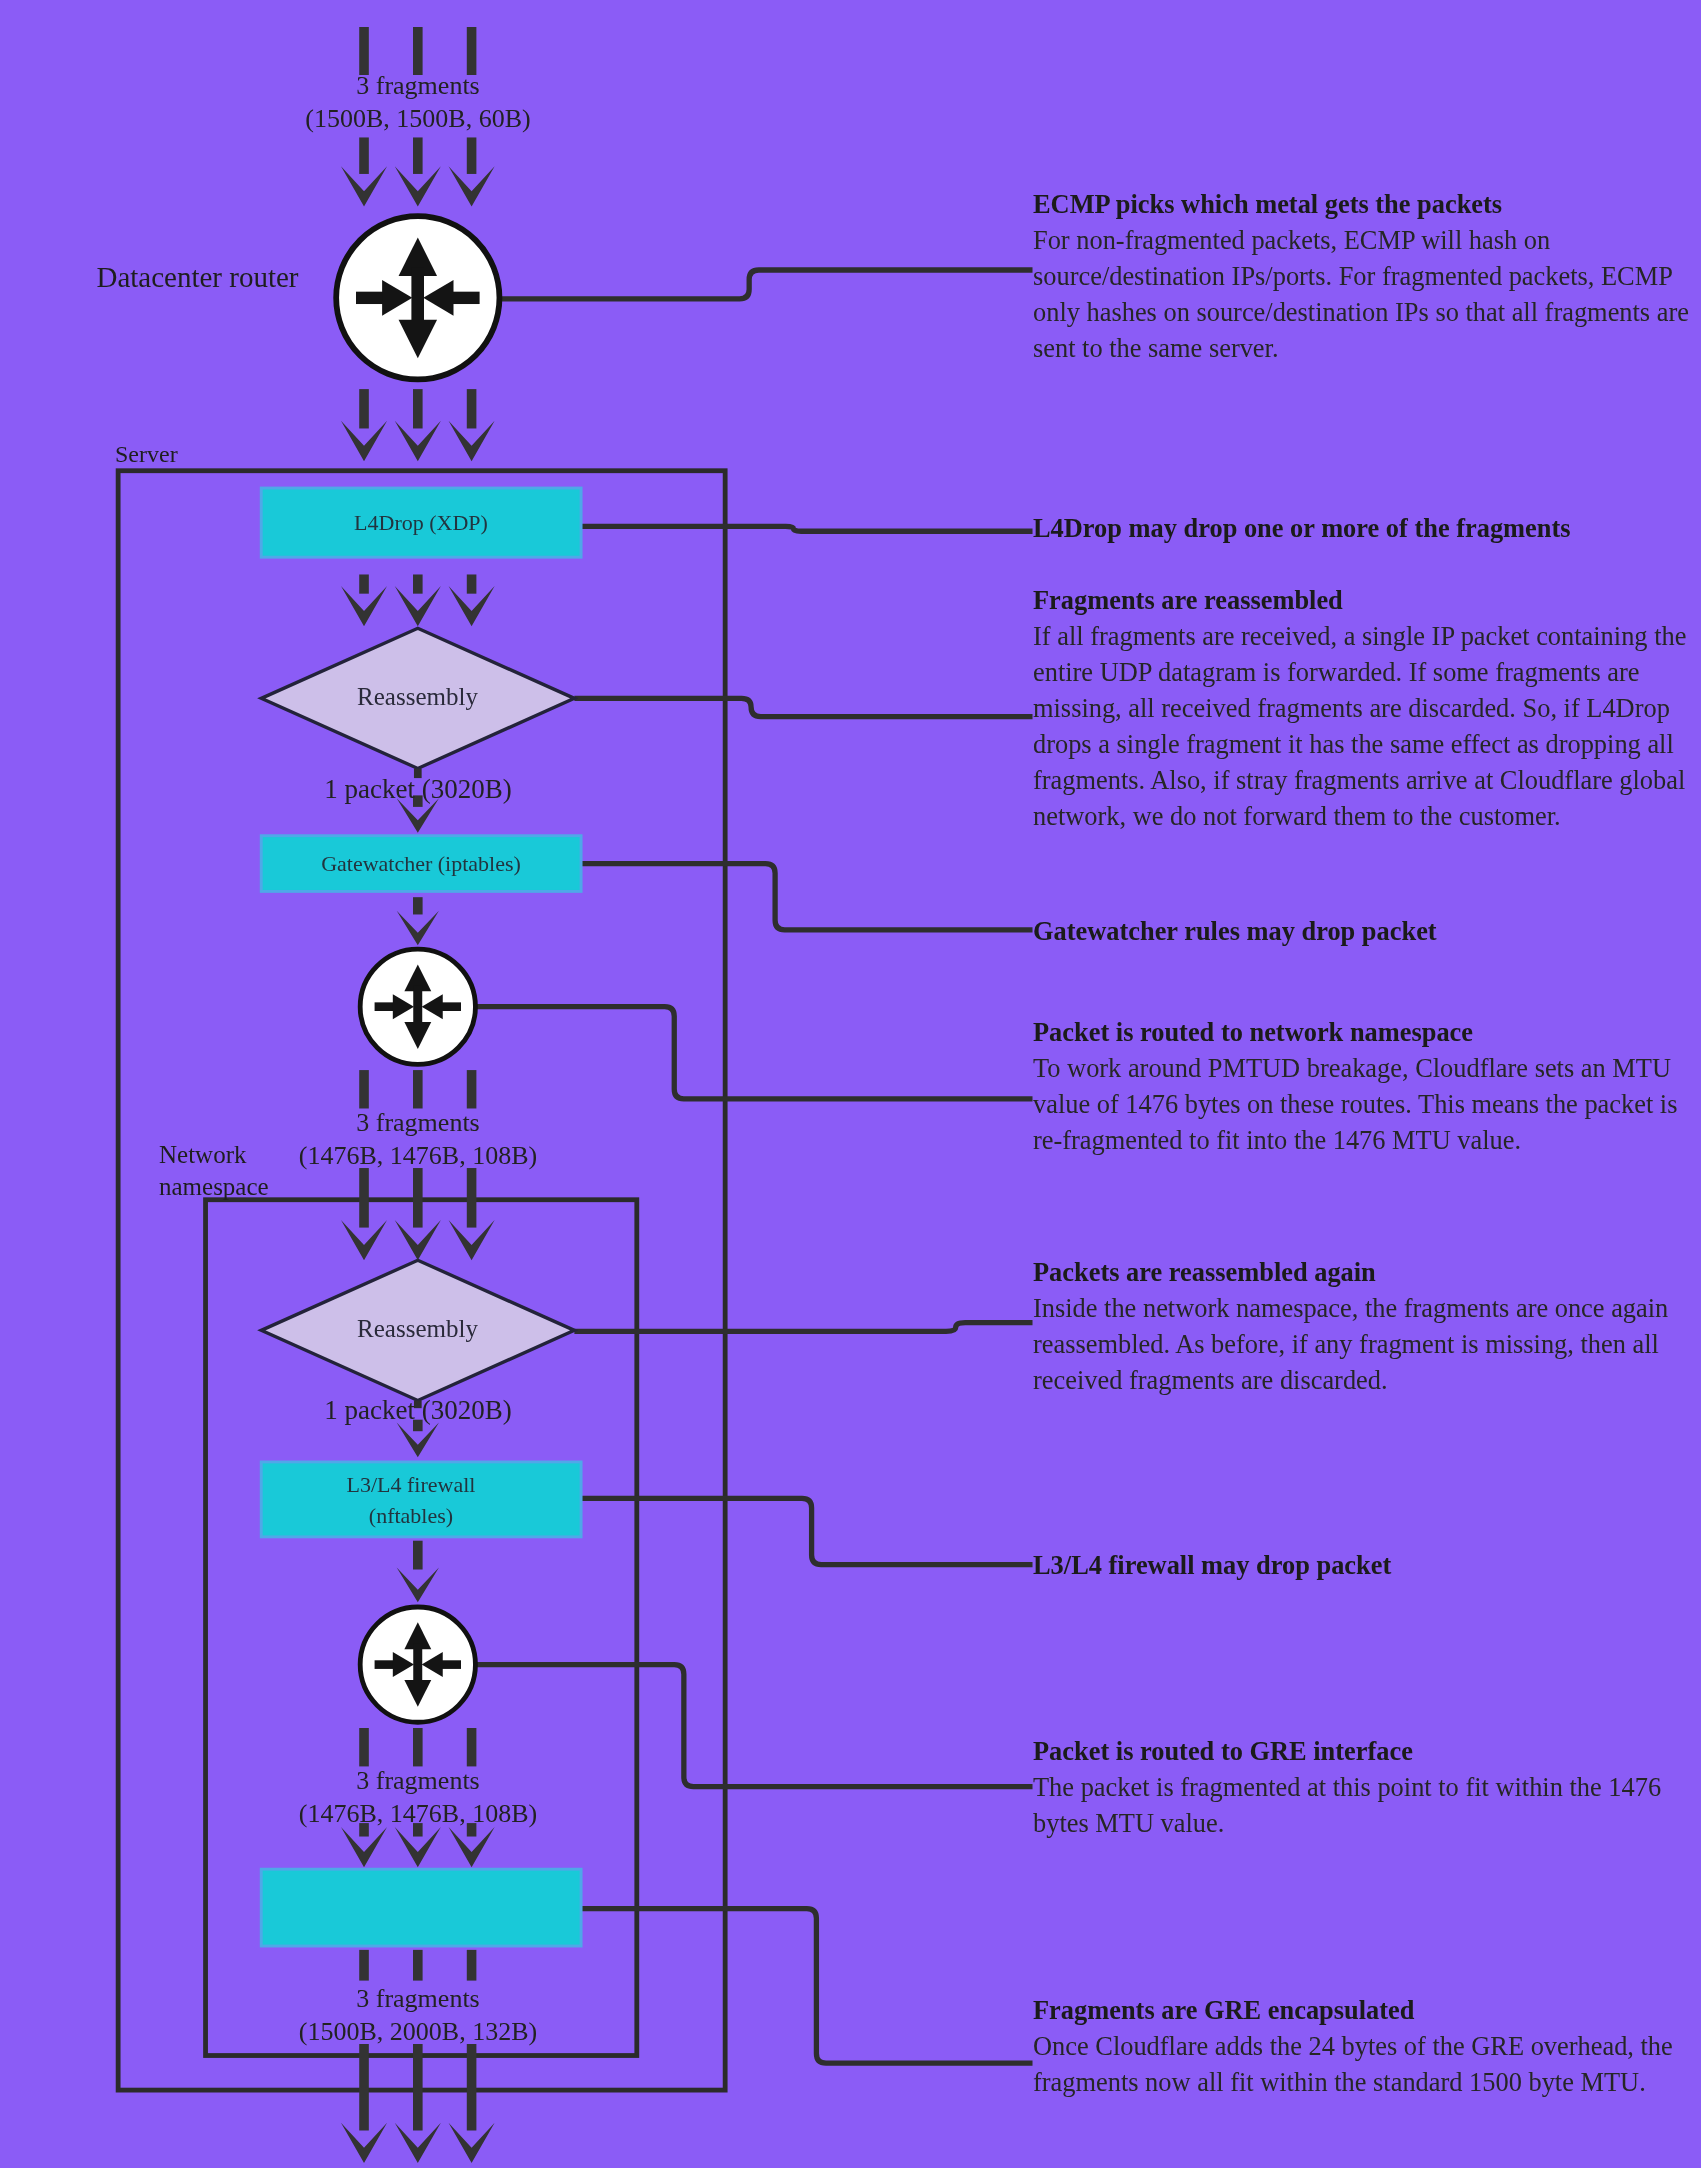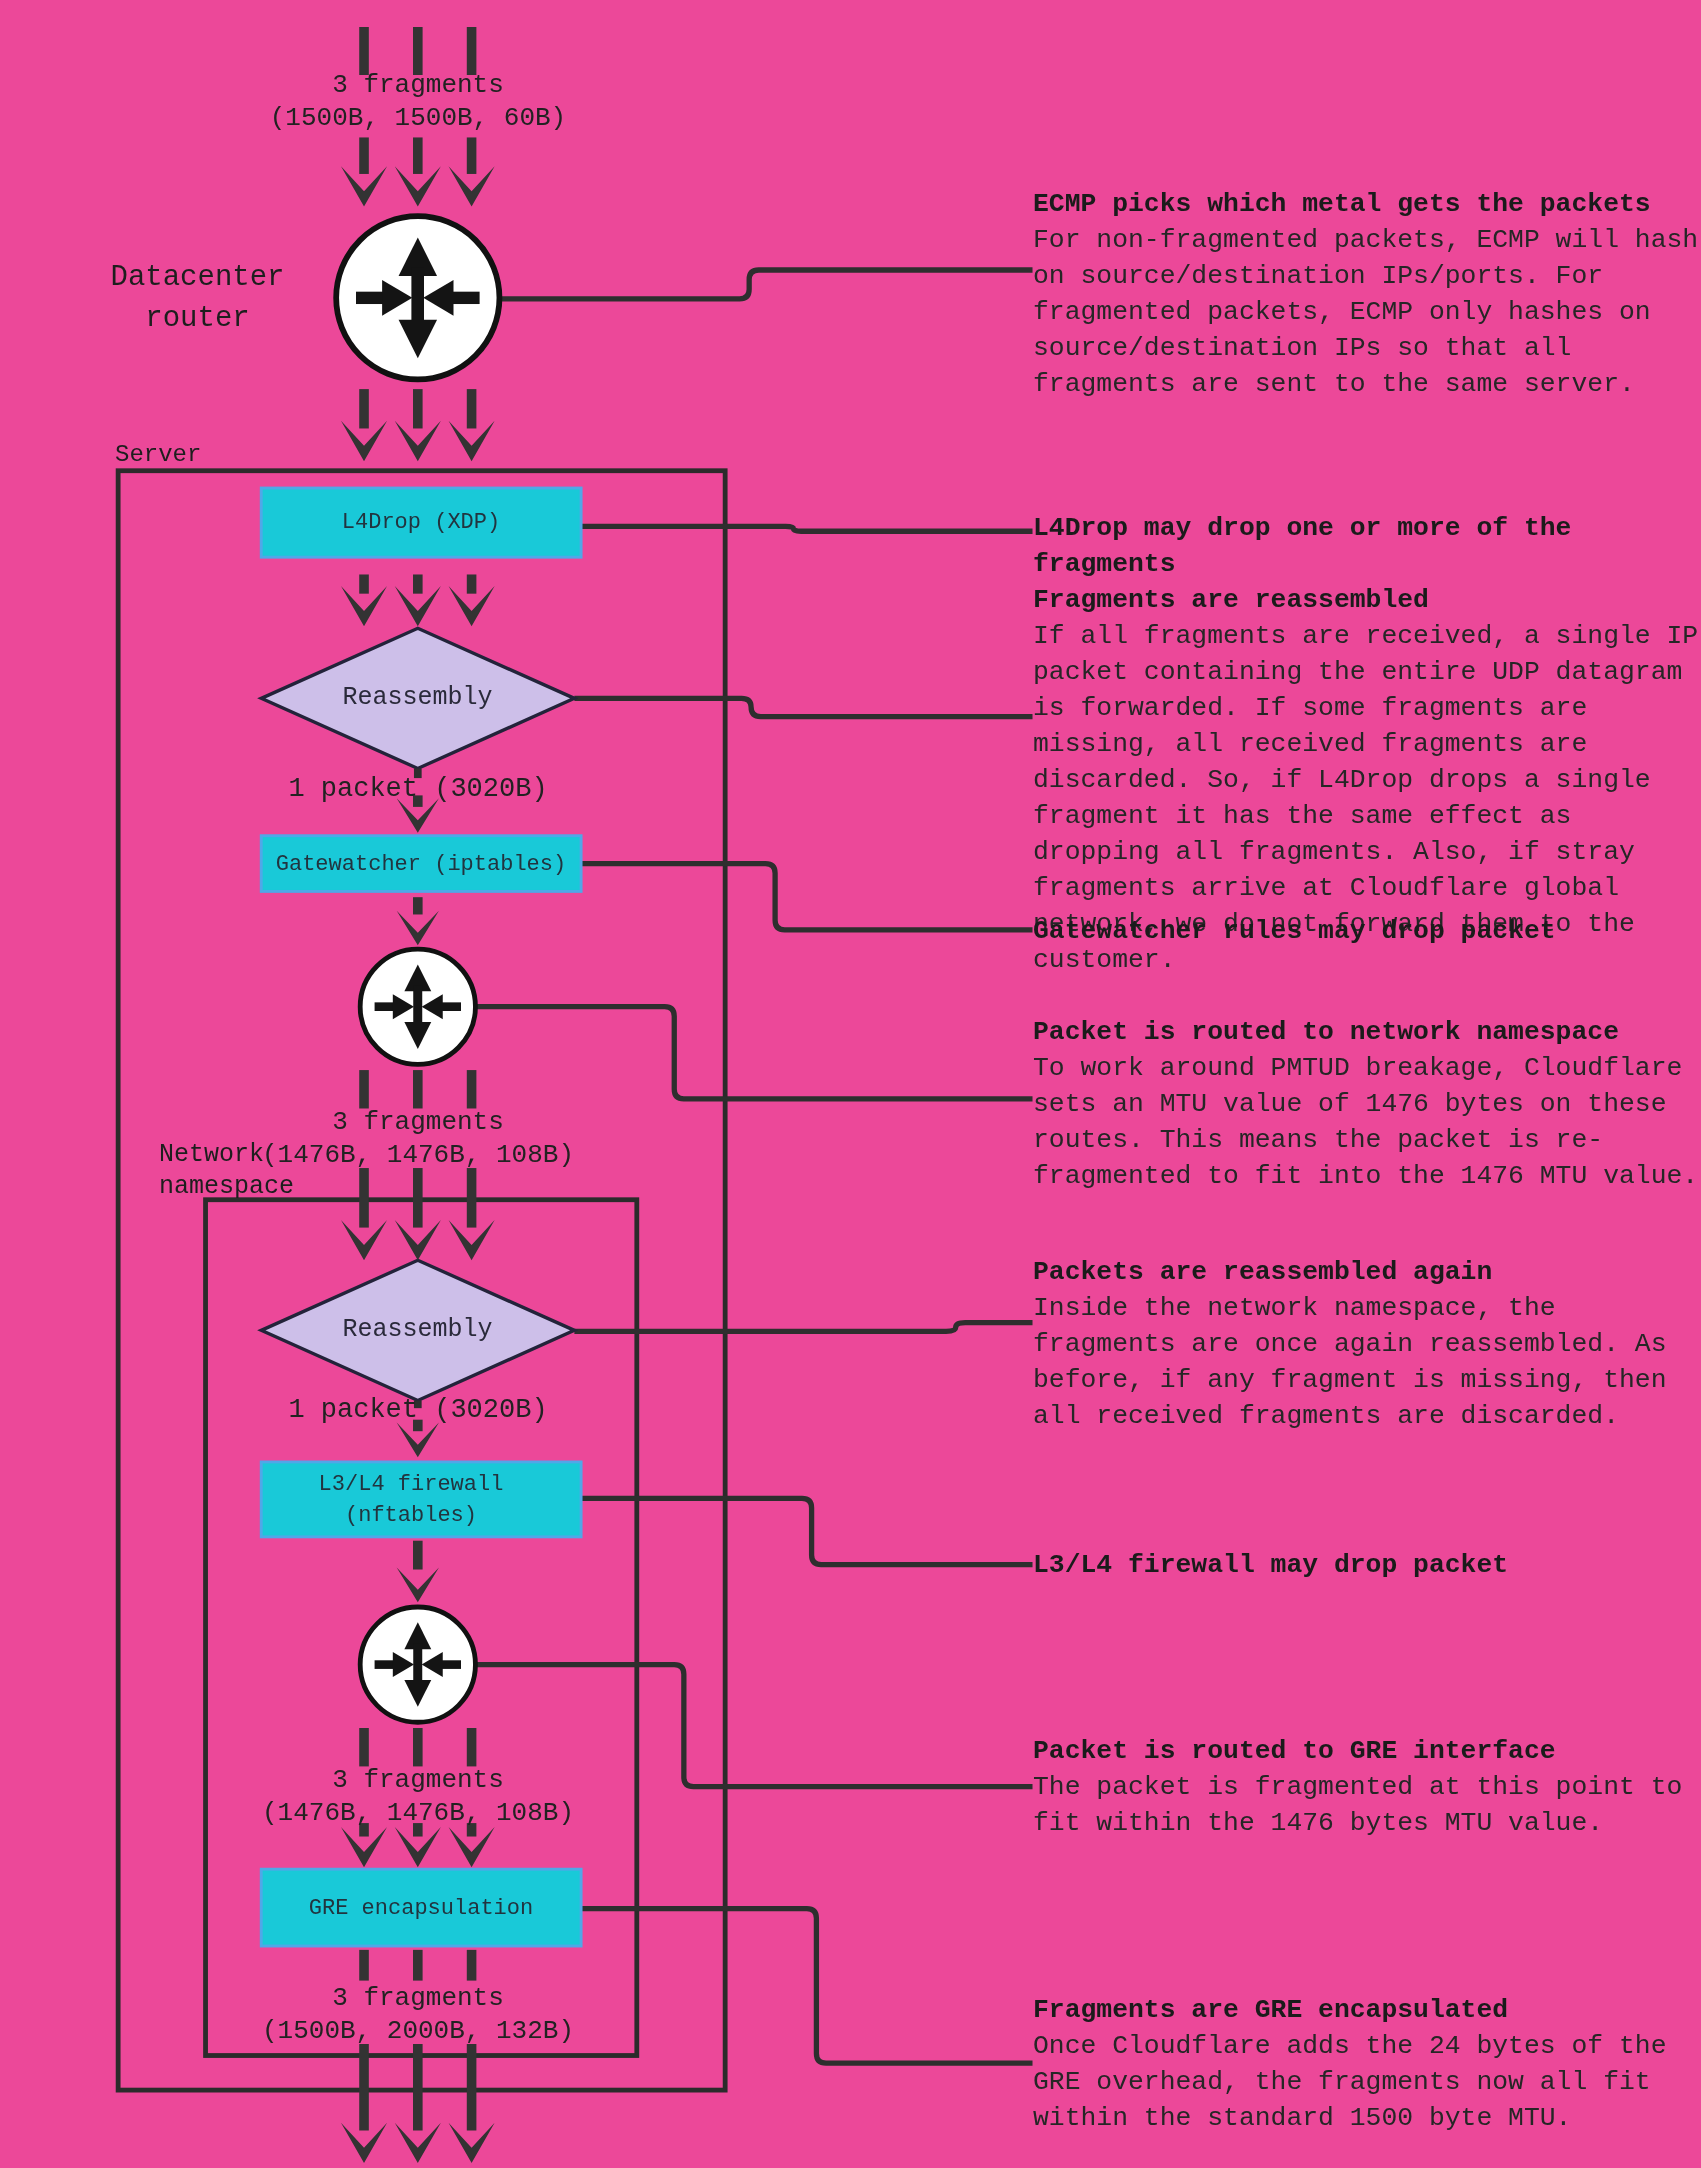--- a/index.html
+++ b/index.html
@@ -1,17 +1,17 @@
 <!DOCTYPE html>
 <html><head>
 <meta charset="utf-8">
 <style>
   html,body{margin:0;padding:0;background:#ffffff;}
-  #canvas{position:relative;width:1701px;height:2168px;background:#ec4899;
-          font-family:Liberation Mono, monospace;color:#1e1e1e;overflow:hidden;}
+  #canvas{position:relative;width:1701px;height:2168px;background:#8b5cf6;
+          font-family:Liberation Serif, serif;color:#1e1e1e;overflow:hidden;}
   #diagram-svg{position:absolute;left:0;top:0;}
   .label{position:absolute;color:#1e1e1e;}
   .ta-c{text-align:center;}
   .frag{left:178px;width:480px;text-align:center;font-size:26px;line-height:33px;color:#222;}
   .flexbox{display:flex;align-items:center;justify-content:center;flex-direction:column;
            font-size:22px;color:#22343f;}
   .diamond-label{color:#2a2a3a;font-size:25px;text-align:center;}
   .packet-label{font-size:27px;color:#222;}
   .ann{position:absolute;left:1033px;width:672px;font-size:26.4px;line-height:36px;color:#262626;}
   .ann-title{font-weight:bold;color:#1b1b1b;}
@@ -178,21 +178,20 @@
   <div class="label flexbox" style="left:251px;top:1462px;width:320px;height:75px;line-height:31px;">
     <div>L3/L4 firewall</div>
     <div>(nftables)</div>
   </div>
 
   <div class="label frag" style="top:1764px;">
     <div>3 fragments</div>
     <div>(1476B, 1476B, 108B)</div>
   </div>
 
-  <div class="label flexbox" style="left:261px;top:1870px;width:320px;height:77px;">GRE encapsulation</div>
 
   <div class="label frag" style="top:1982px;">
     <div>3 fragments</div>
     <div>(1500B, 2000B, 132B)</div>
   </div>
 
   <div class="ann" style="top:186px;">
     <div class="ann-title">ECMP picks which metal gets the packets</div>
     <div class="ann-body">For non-fragmented packets, ECMP will hash on source/destination IPs/ports. For fragmented packets, ECMP only hashes on source/destination IPs so that all fragments are sent to the same server.</div>
   </div>

